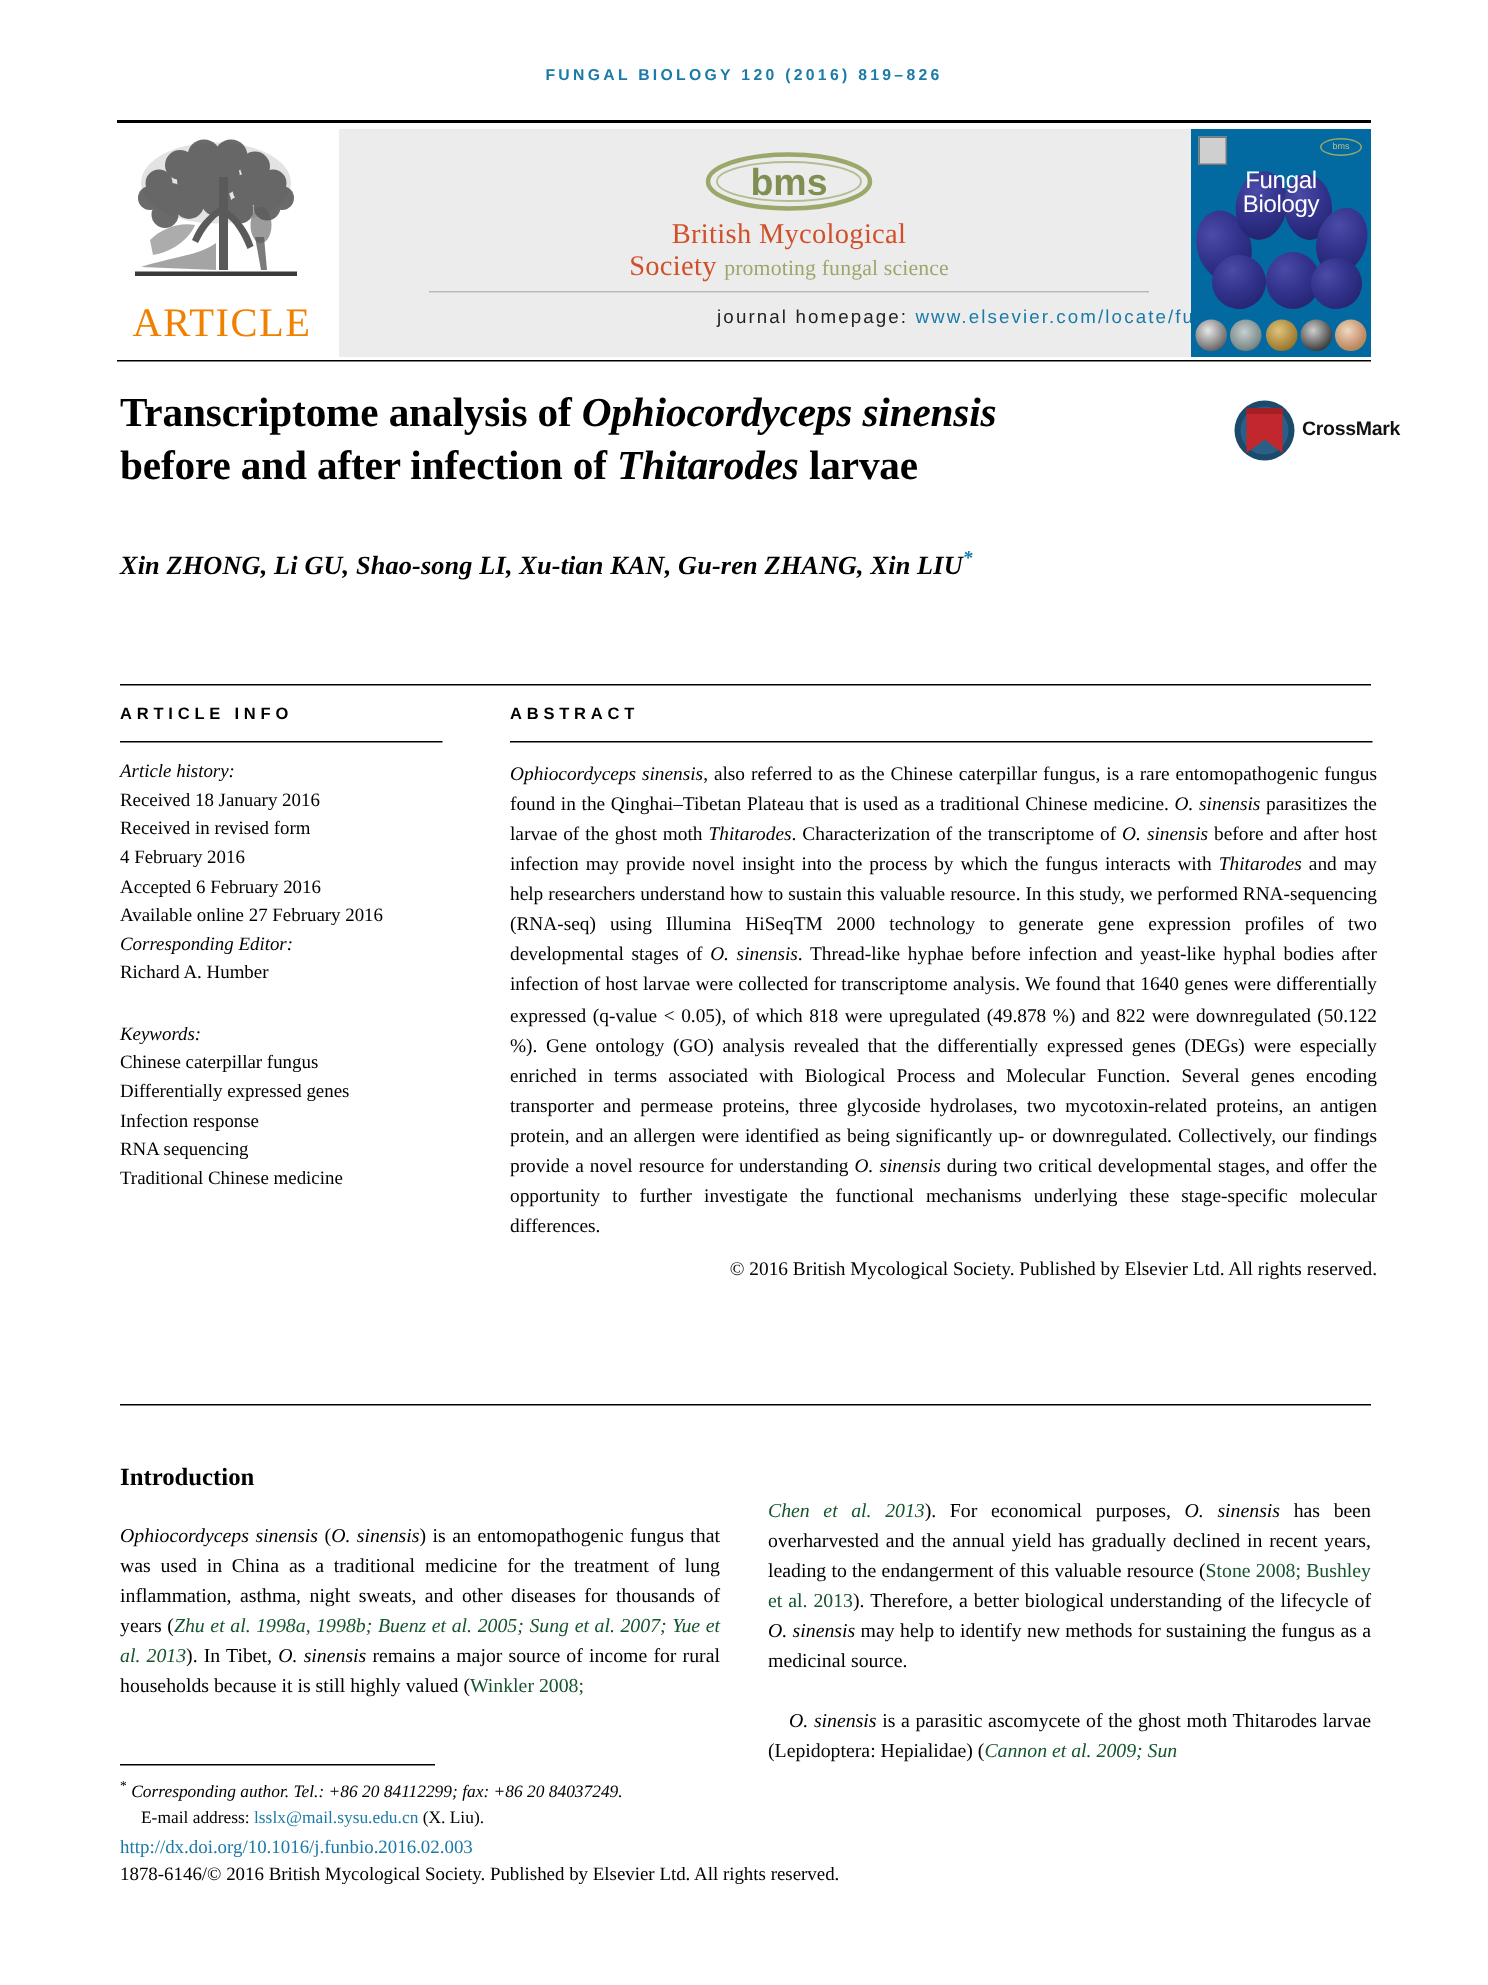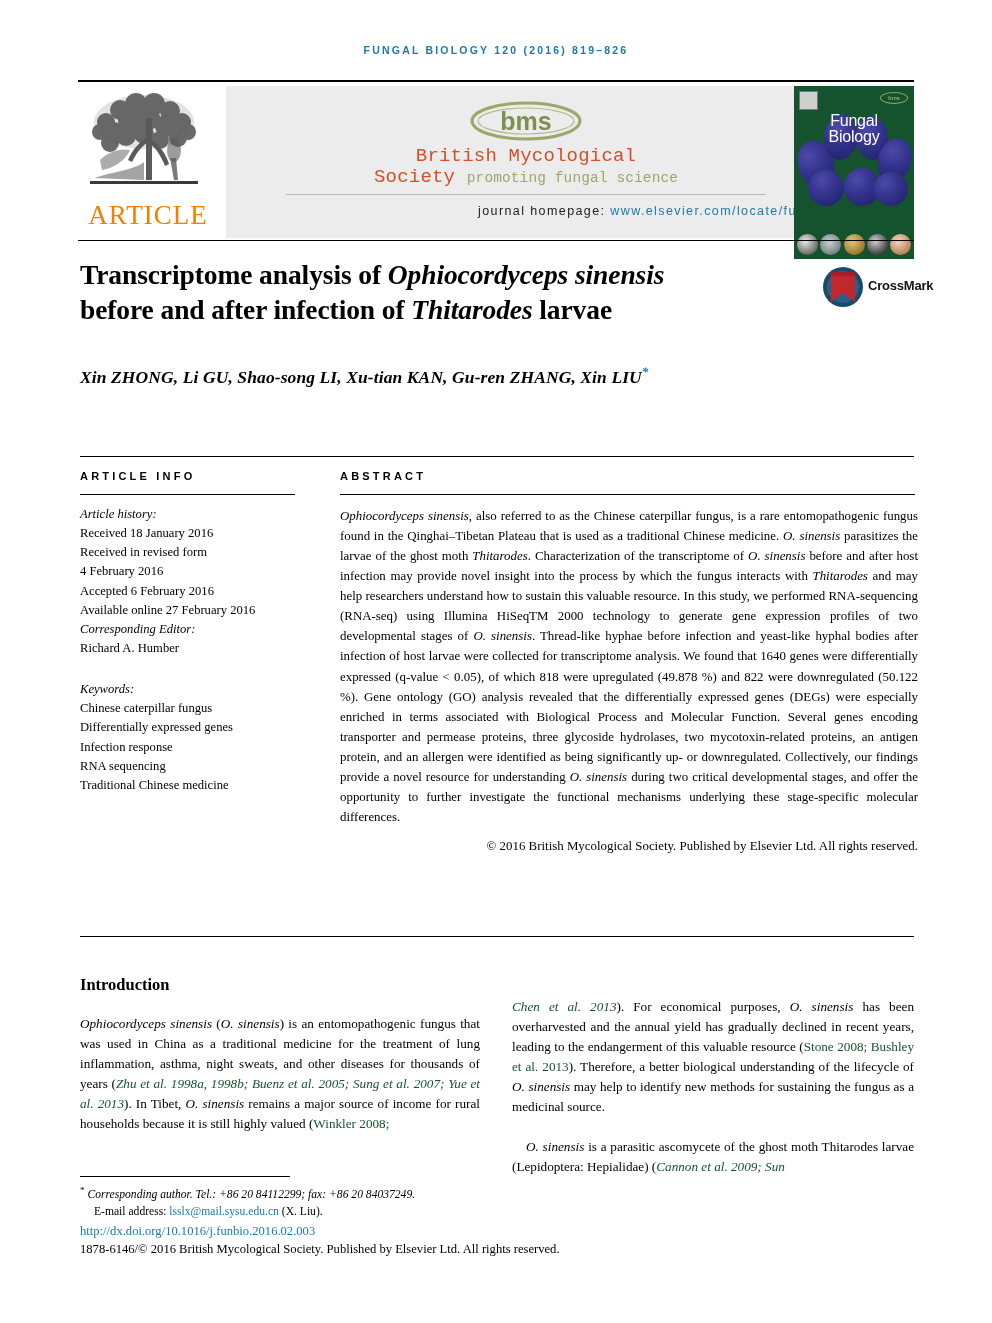--- a/index.html
+++ b/index.html
@@ -79,21 +79,21 @@
   }
   .bms-wrap {
     position: absolute;
     top: 14px;
     left: 0;
     width: 600px;
     text-align: center;
   }
   .bms-logo-svg { display: block; margin: 0 auto; }
   .bms-name {
-    font-family: Liberation Mono, monospace;
+    font-family: Liberation Serif, serif;
     font-size: 19px;
     color: #d1502a;
     line-height: 1.12;
     margin-top: 4px;
     letter-spacing: 0.2px;
   }
   .bms-name .tagline {
     color: #9aa86a;
     font-size: 14.5px;
     letter-spacing: 0.1px;
@@ -117,22 +117,22 @@
     letter-spacing: 1.4px;
     color: #222;
   }
   .homepage-line .url { color: #1a7aa8; }
 
   .cover-block {
     position: absolute;
     top: 6px;
     right: 0;
     width: 120px;
-    height: 173px;
-    background: #14532d;
+    height: 152px;
+    background: #0369a1;
     overflow: hidden;
   }
   .cover-title {
     position: absolute;
     top: 27px;
     left: 0;
     width: 120px;
     text-align: center;
     font-family: "Liberation Sans", sans-serif;
     font-size: 16px;

